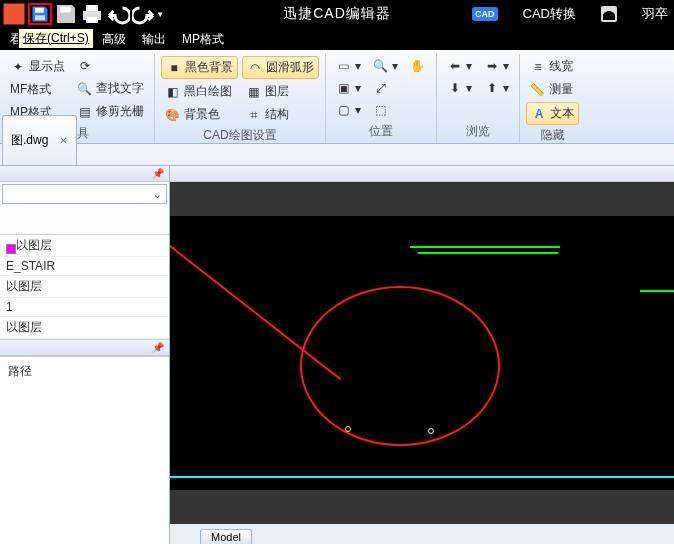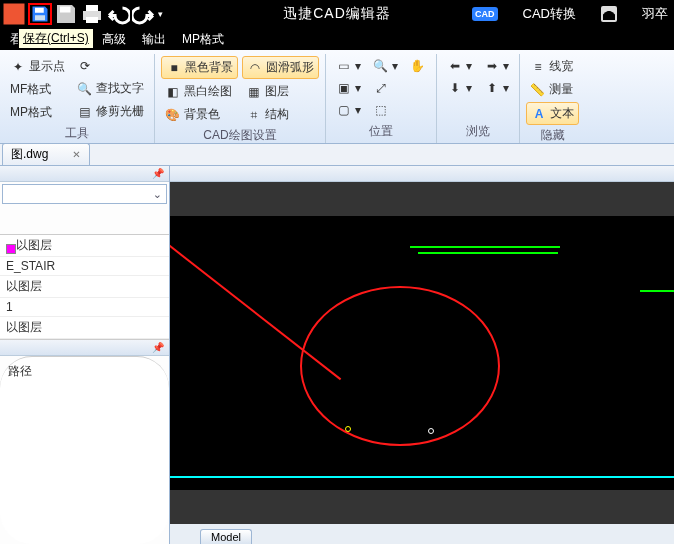--- a/index.html
+++ b/index.html
@@ -24,31 +24,31 @@
   .ribbon { background: linear-gradient(#f9fbff,#d9e6f7); border-bottom:1px solid #9db6d4; display:flex; height:94px; padding:4px 0 0 0; font-size:12px; color:#333;}
   .ribbon-group { border-right:1px solid #bcd; display:flex; flex-direction:column; justify-content:space-between; align-items:center; padding:2px 6px 0 6px;}
   .ribbon-group-body{ display:flex; gap:4px;}
   .ribbon-group-label{ font-size:12px; color:#556; padding:2px 0 3px 0;}
   .rb-btn{ display:flex; align-items:center; gap:3px; padding:2px 4px; border-radius:3px; white-space:nowrap;}
   .rb-btn.lg{ border:1px solid #f7b74f; background:linear-gradient(#fff4d6,#ffe39a);}
   .rb-col{ display:flex; flex-direction:column; gap:2px;}
   .ico{ width:16px; height:16px; display:inline-flex; align-items:center; justify-content:center; font-size:12px;}
 
   .doc-tab-bar{ background:#eef2f8; height:22px; display:flex; align-items:flex-end; border-bottom:1px solid #9db6d4; padding-left:2px;}
-  .doc-tab{ background:linear-gradient(#fdfdfd,#e8eef7); border:1px solid #9db6d4; border-bottom:none; padding:2px 8px; font-size:12px; display:flex; align-items:center; gap:24px; border-radius:3px 3px 0 0;}
+  .doc-tab{ background:linear-gradient(#fdfdfd,#e8eef7); border:1px solid #9db6d4; border-bottom:none; padding:16px 8px; font-size:12px; display:flex; align-items:center; gap:11px; border-radius:3px 3px 0 0;}
   .doc-tab .x{ font-size:10px; color:#777;}
 
   .main{ display:flex; height:calc(544px - 28px - 22px - 94px - 22px);}
   .side{ width:170px; background:#fdfdfd; border-right:1px solid #9db6d4; display:flex; flex-direction:column;}
   .pane-hdr{ height:16px; background:linear-gradient(#f0f4fa,#d9e4f2); border-bottom:1px solid #bcd; display:flex; justify-content:flex-end; align-items:center; padding-right:4px; font-size:10px; color:#556;}
   .combo{ height:20px; border:1px solid #9db6d4; margin:2px; background:#fff; display:flex; align-items:center; justify-content:flex-end; padding-right:4px; font-size:11px; color:#556;}
   .list{ flex:0 0 auto; max-height:120px; overflow:auto; border-top:1px solid #ccc; border-bottom:1px solid #ccc; background:#fff;}
   .list-row{ font-size:12px; padding:2px 6px; border-bottom:1px solid #eee; display:flex; align-items:flex-end; color:#333;}
   .swatch{ width:10px; height:10px; background:#f0f; border:1px solid #888;}
-  .tree{ flex:1; background:#fff; font-size:12px; padding:6px 8px; color:#333; border-top:1px solid #ccc;border-radius:32px;}
+  .tree{ flex:1; background:#fff; font-size:12px; padding:6px 8px; color:#333; border-top:1px solid #ccc;}
 
   .canvas-wrap{ flex:1; display:flex; flex-direction:column; background:#343434;gap:34px;}
   .canvas-bar{ height:16px; background:linear-gradient(#f0f4fa,#d9e4f2); border-bottom:1px solid #bcd;}
   .canvas{ flex:1; background:#000; position:relative; overflow:hidden;}
   .viewport-tab{ height:20px; background:#e8eef5; display:flex; align-items:flex-end; padding-left:30px;}
   .vtab{ background:linear-gradient(#fff,#dbe5f1); border:1px solid #9db6d4; border-bottom:none; font-size:11px; padding:1px 10px; border-radius:3px 3px 0 0;}
 
   .ellipse{ position:absolute; border:2px solid #ff1a1a; border-radius:50%; }
   .gline{ position:absolute; background:#00ff00; height:2px;}
   .cline{ position:absolute; background:#00ffff; height:2px;}

